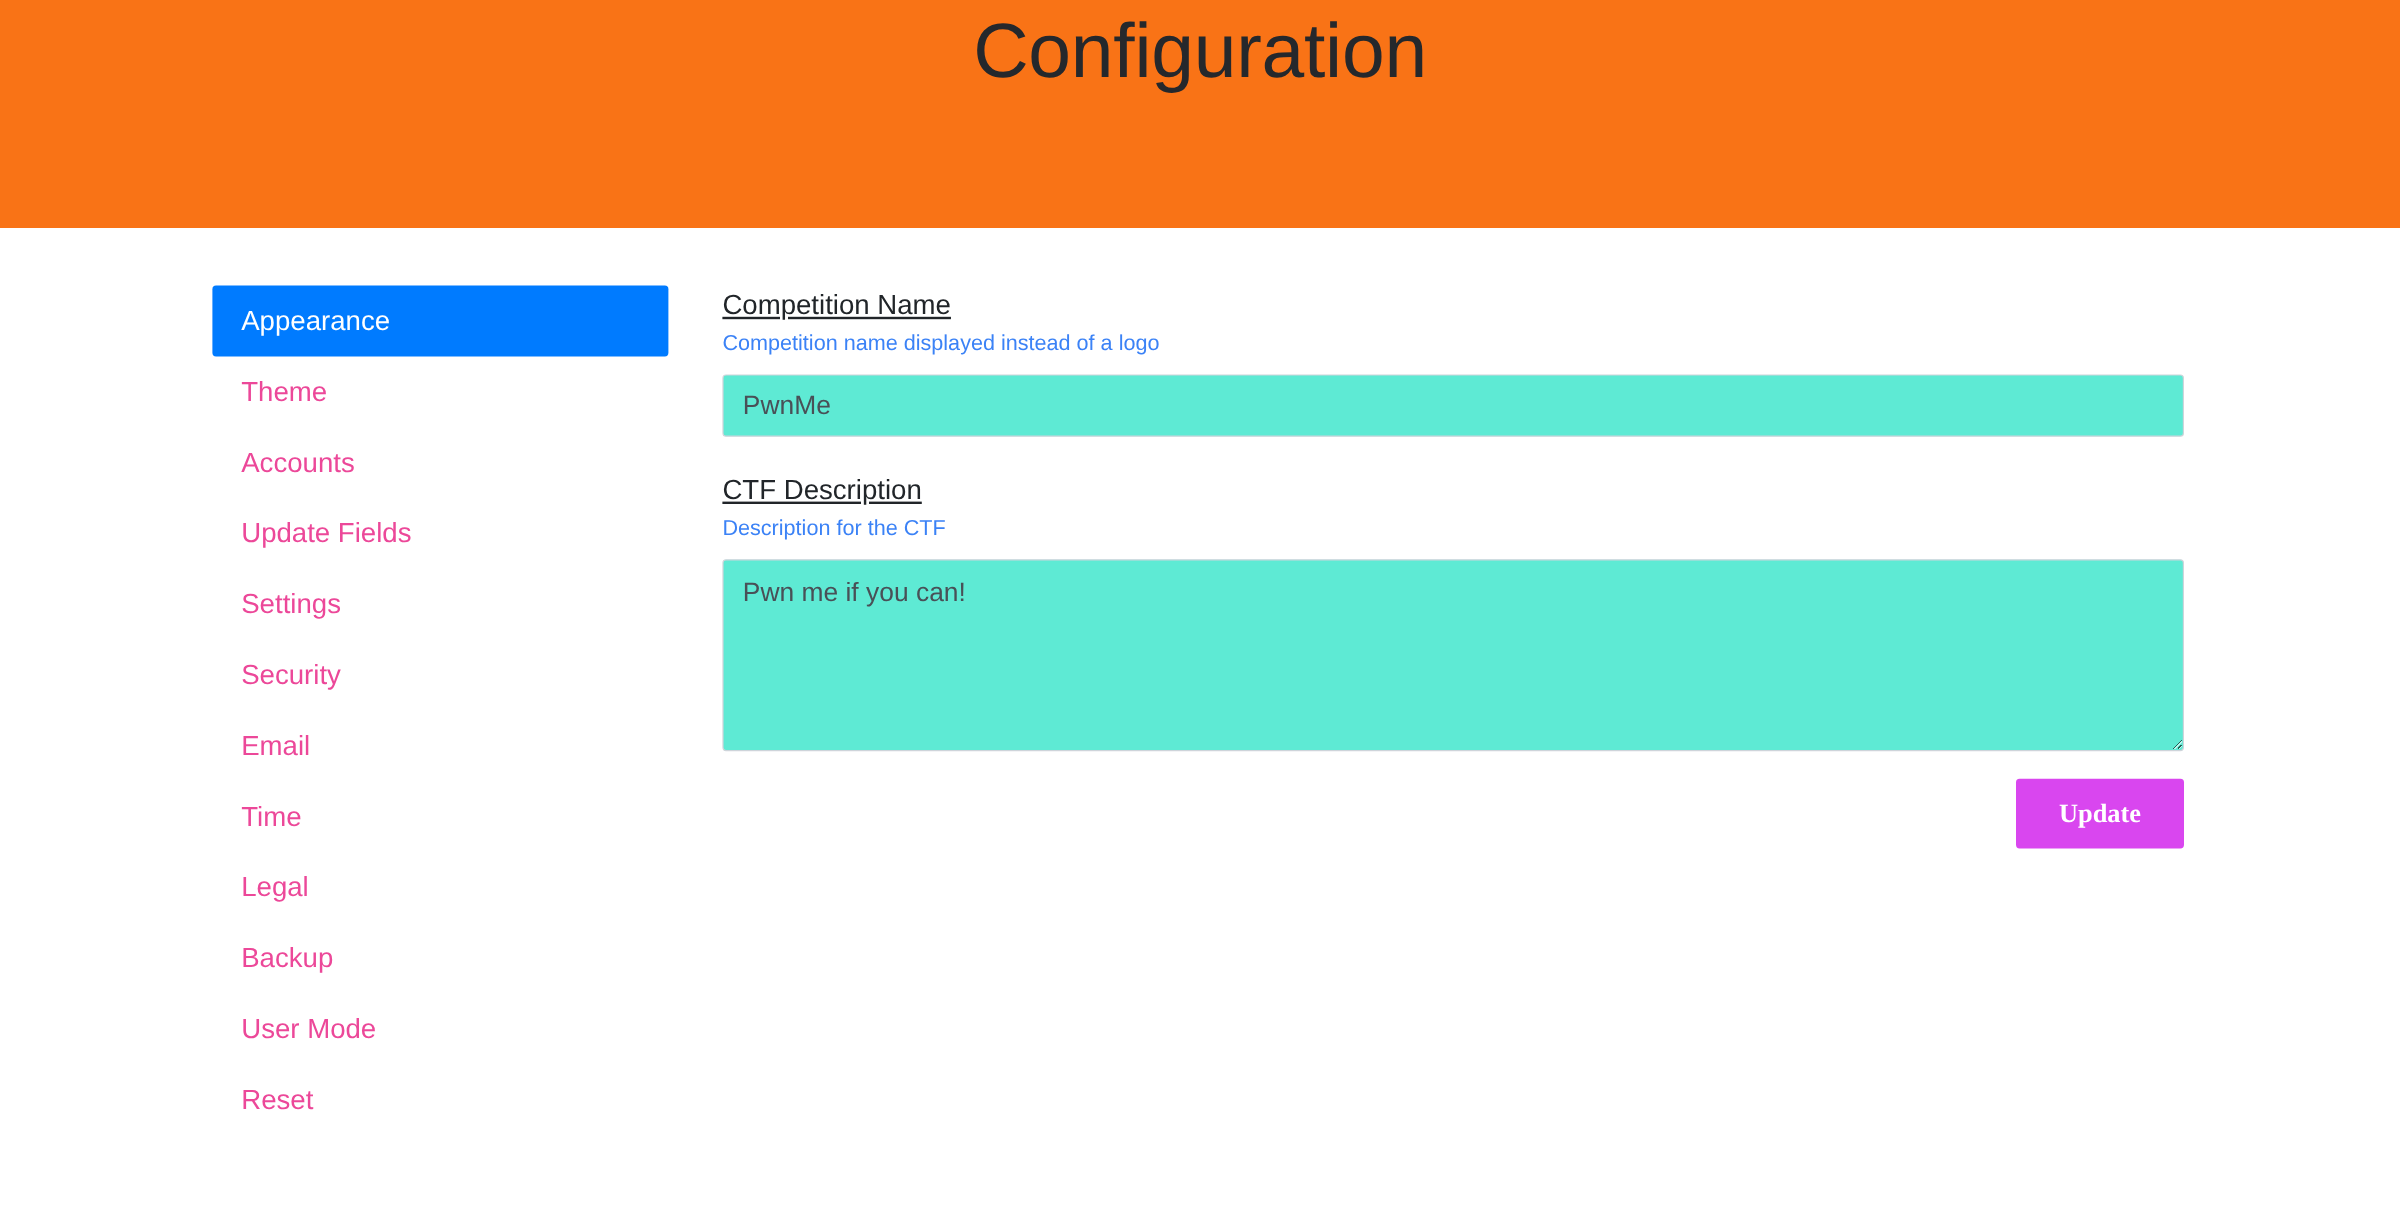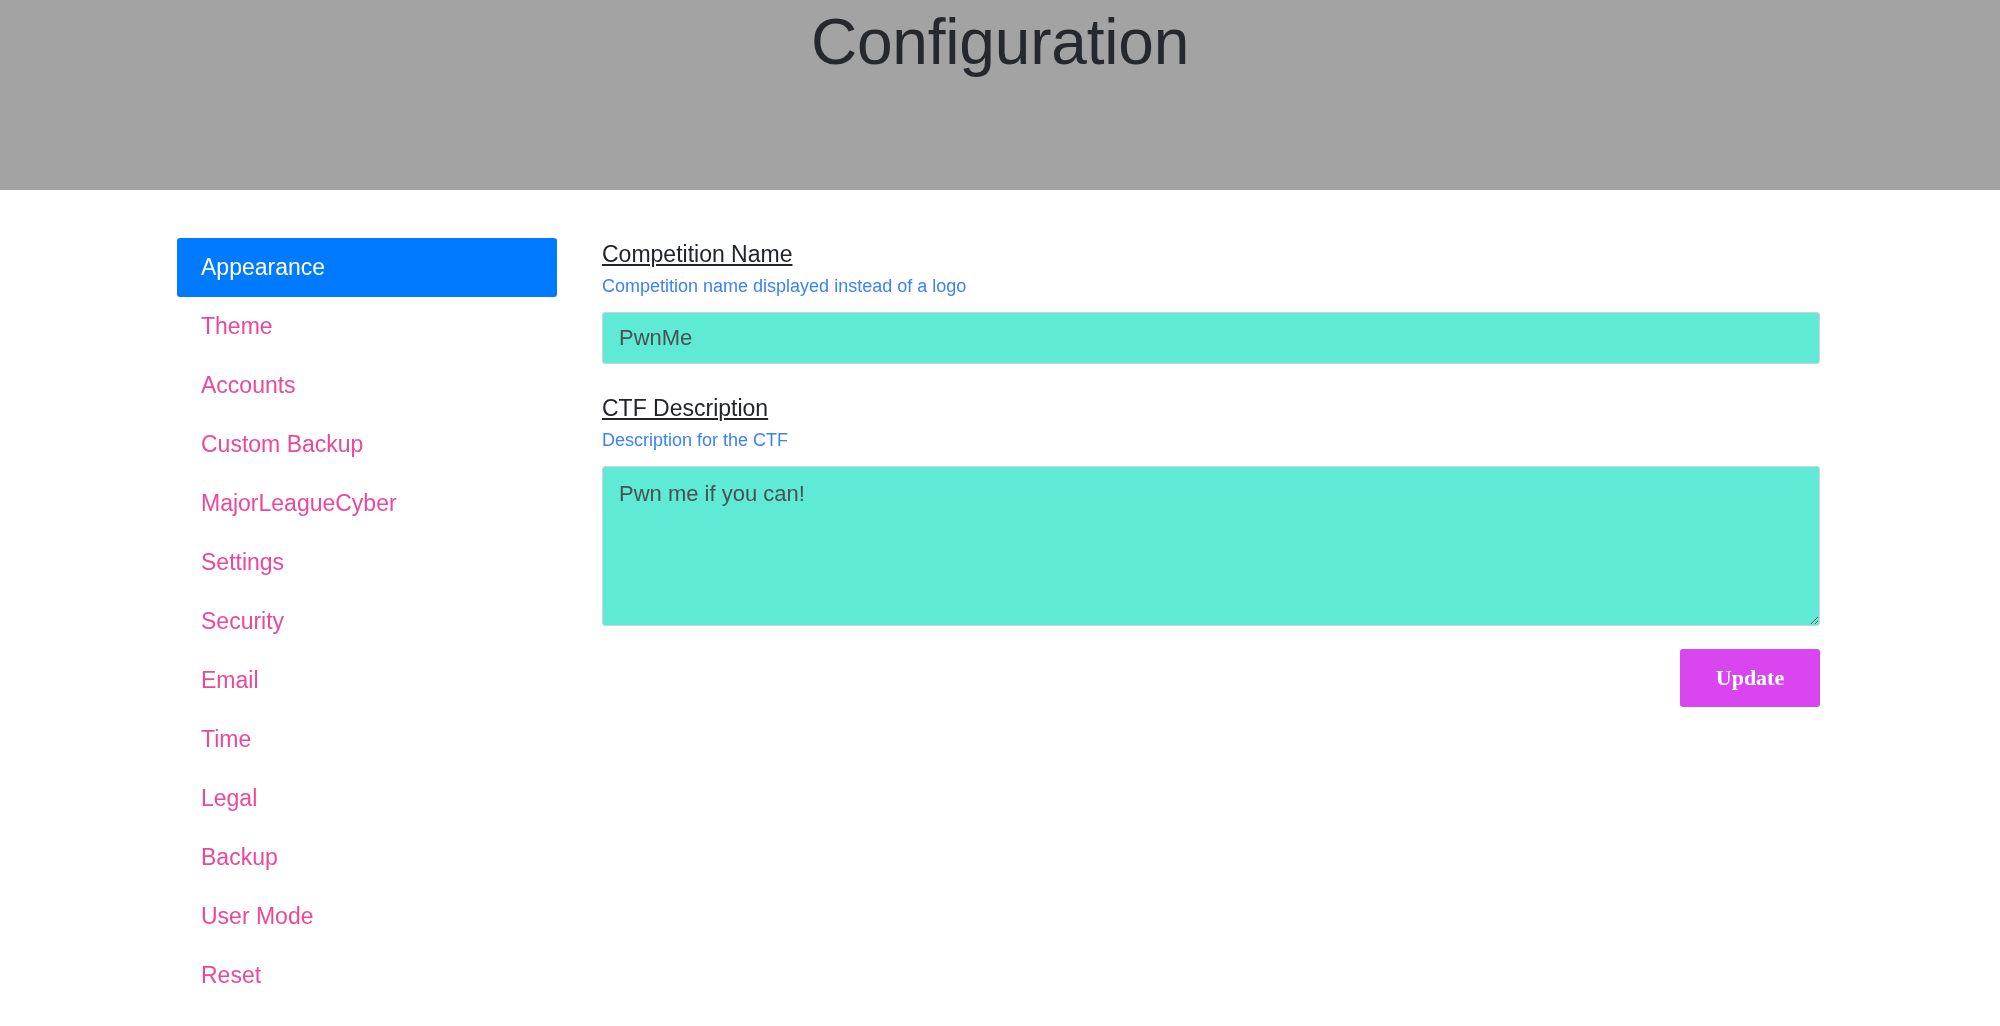--- a/index.html
+++ b/index.html
@@ -15,21 +15,21 @@
     font-family: "Liberation Sans", sans-serif;
     color: #212529;
     overflow: hidden;
     -webkit-font-smoothing: antialiased;
   }
 
   
   .jumbotron {
     width: 2000px;
     height: 190px;
-    background: #a3a3a3;
+    background: #f97316;
     display: flex;
     align-items: flex-start;
     justify-content: center;
     padding-top: 4px;
   }
   .page-title {
     font-size: 64px;
     font-weight: 300;
     line-height: 1.2;
     color: #25282c;
@@ -146,22 +146,21 @@
   <h1 class="page-title">Configuration</h1>
 </div>
 
 <div class="content-wrap">
   <div class="row">
 
     <nav class="sidebar">
       <a class="nav-item active" href="#">Appearance</a>
       <a class="nav-item" href="#">Theme</a>
       <a class="nav-item" href="#">Accounts</a>
-      <a class="nav-item" href="#">Custom Backup</a>
-      <a class="nav-item" href="#">MajorLeagueCyber</a>
+      <a class="nav-item" href="#">Update Fields</a>
       <a class="nav-item" href="#">Settings</a>
       <a class="nav-item" href="#">Security</a>
       <a class="nav-item" href="#">Email</a>
       <a class="nav-item" href="#">Time</a>
       <a class="nav-item" href="#">Legal</a>
       <a class="nav-item" href="#">Backup</a>
       <a class="nav-item" href="#">User Mode</a>
       <a class="nav-item" href="#">Reset</a>
     </nav>
 

